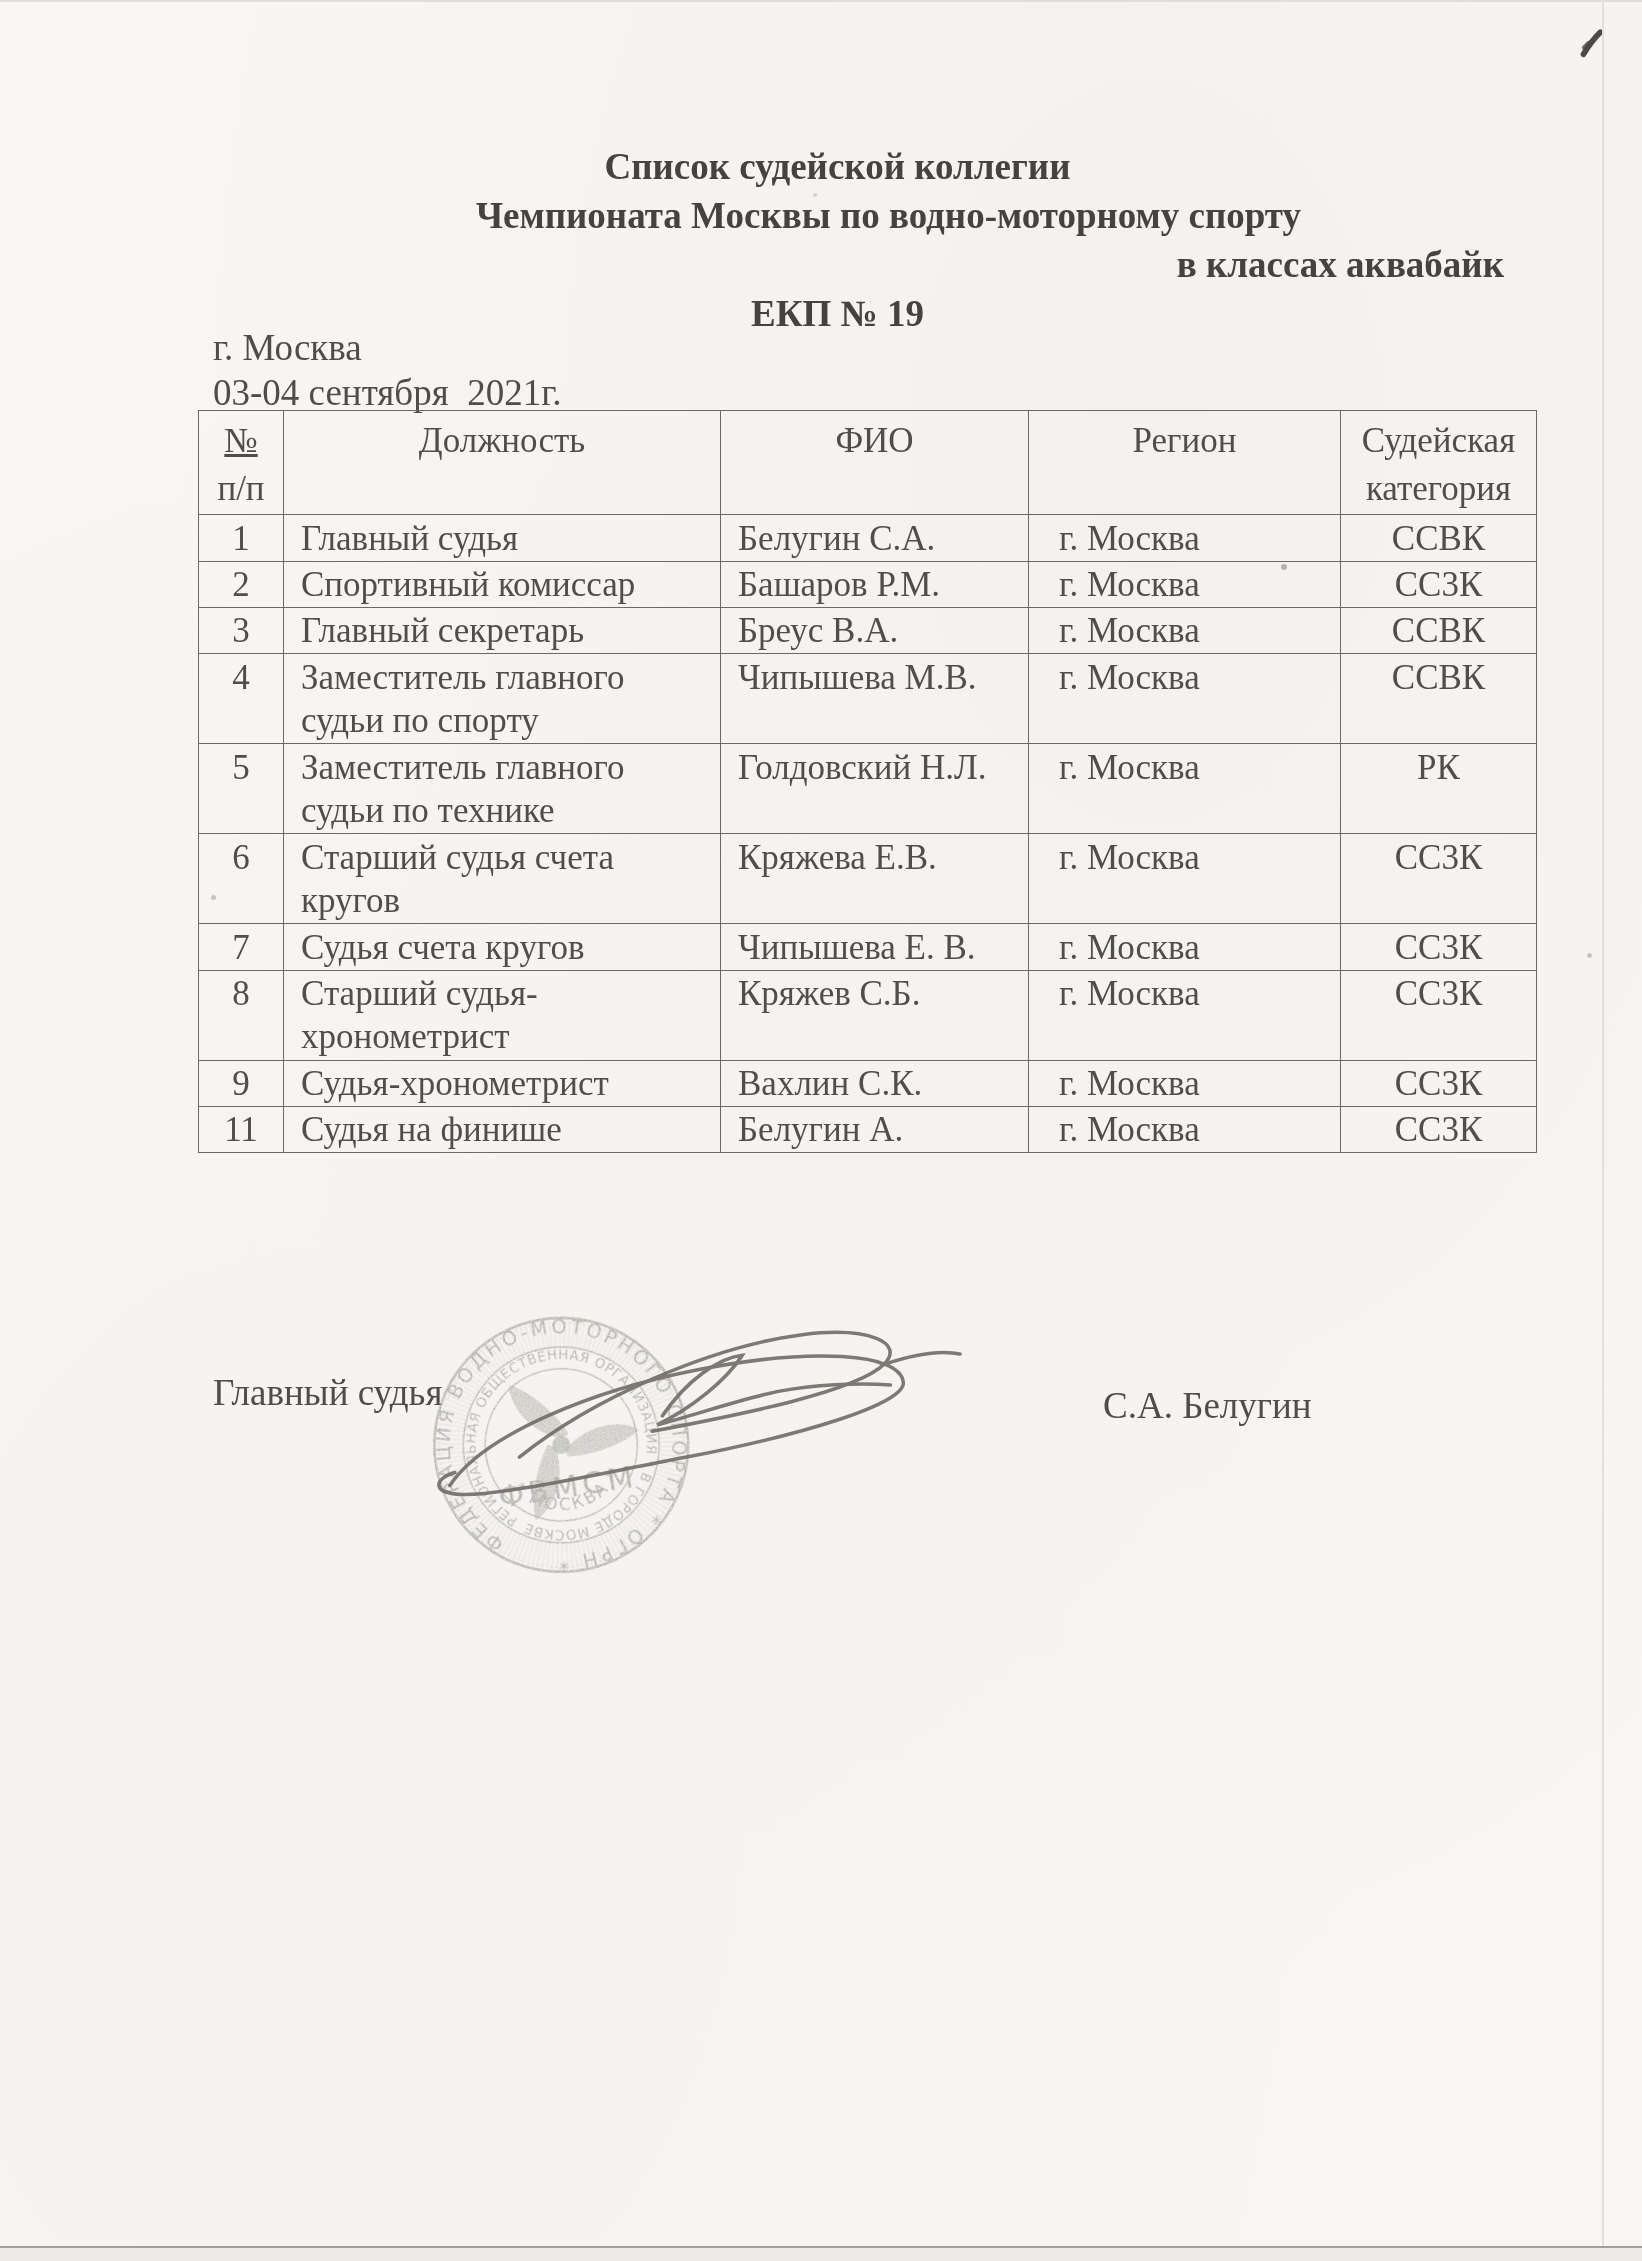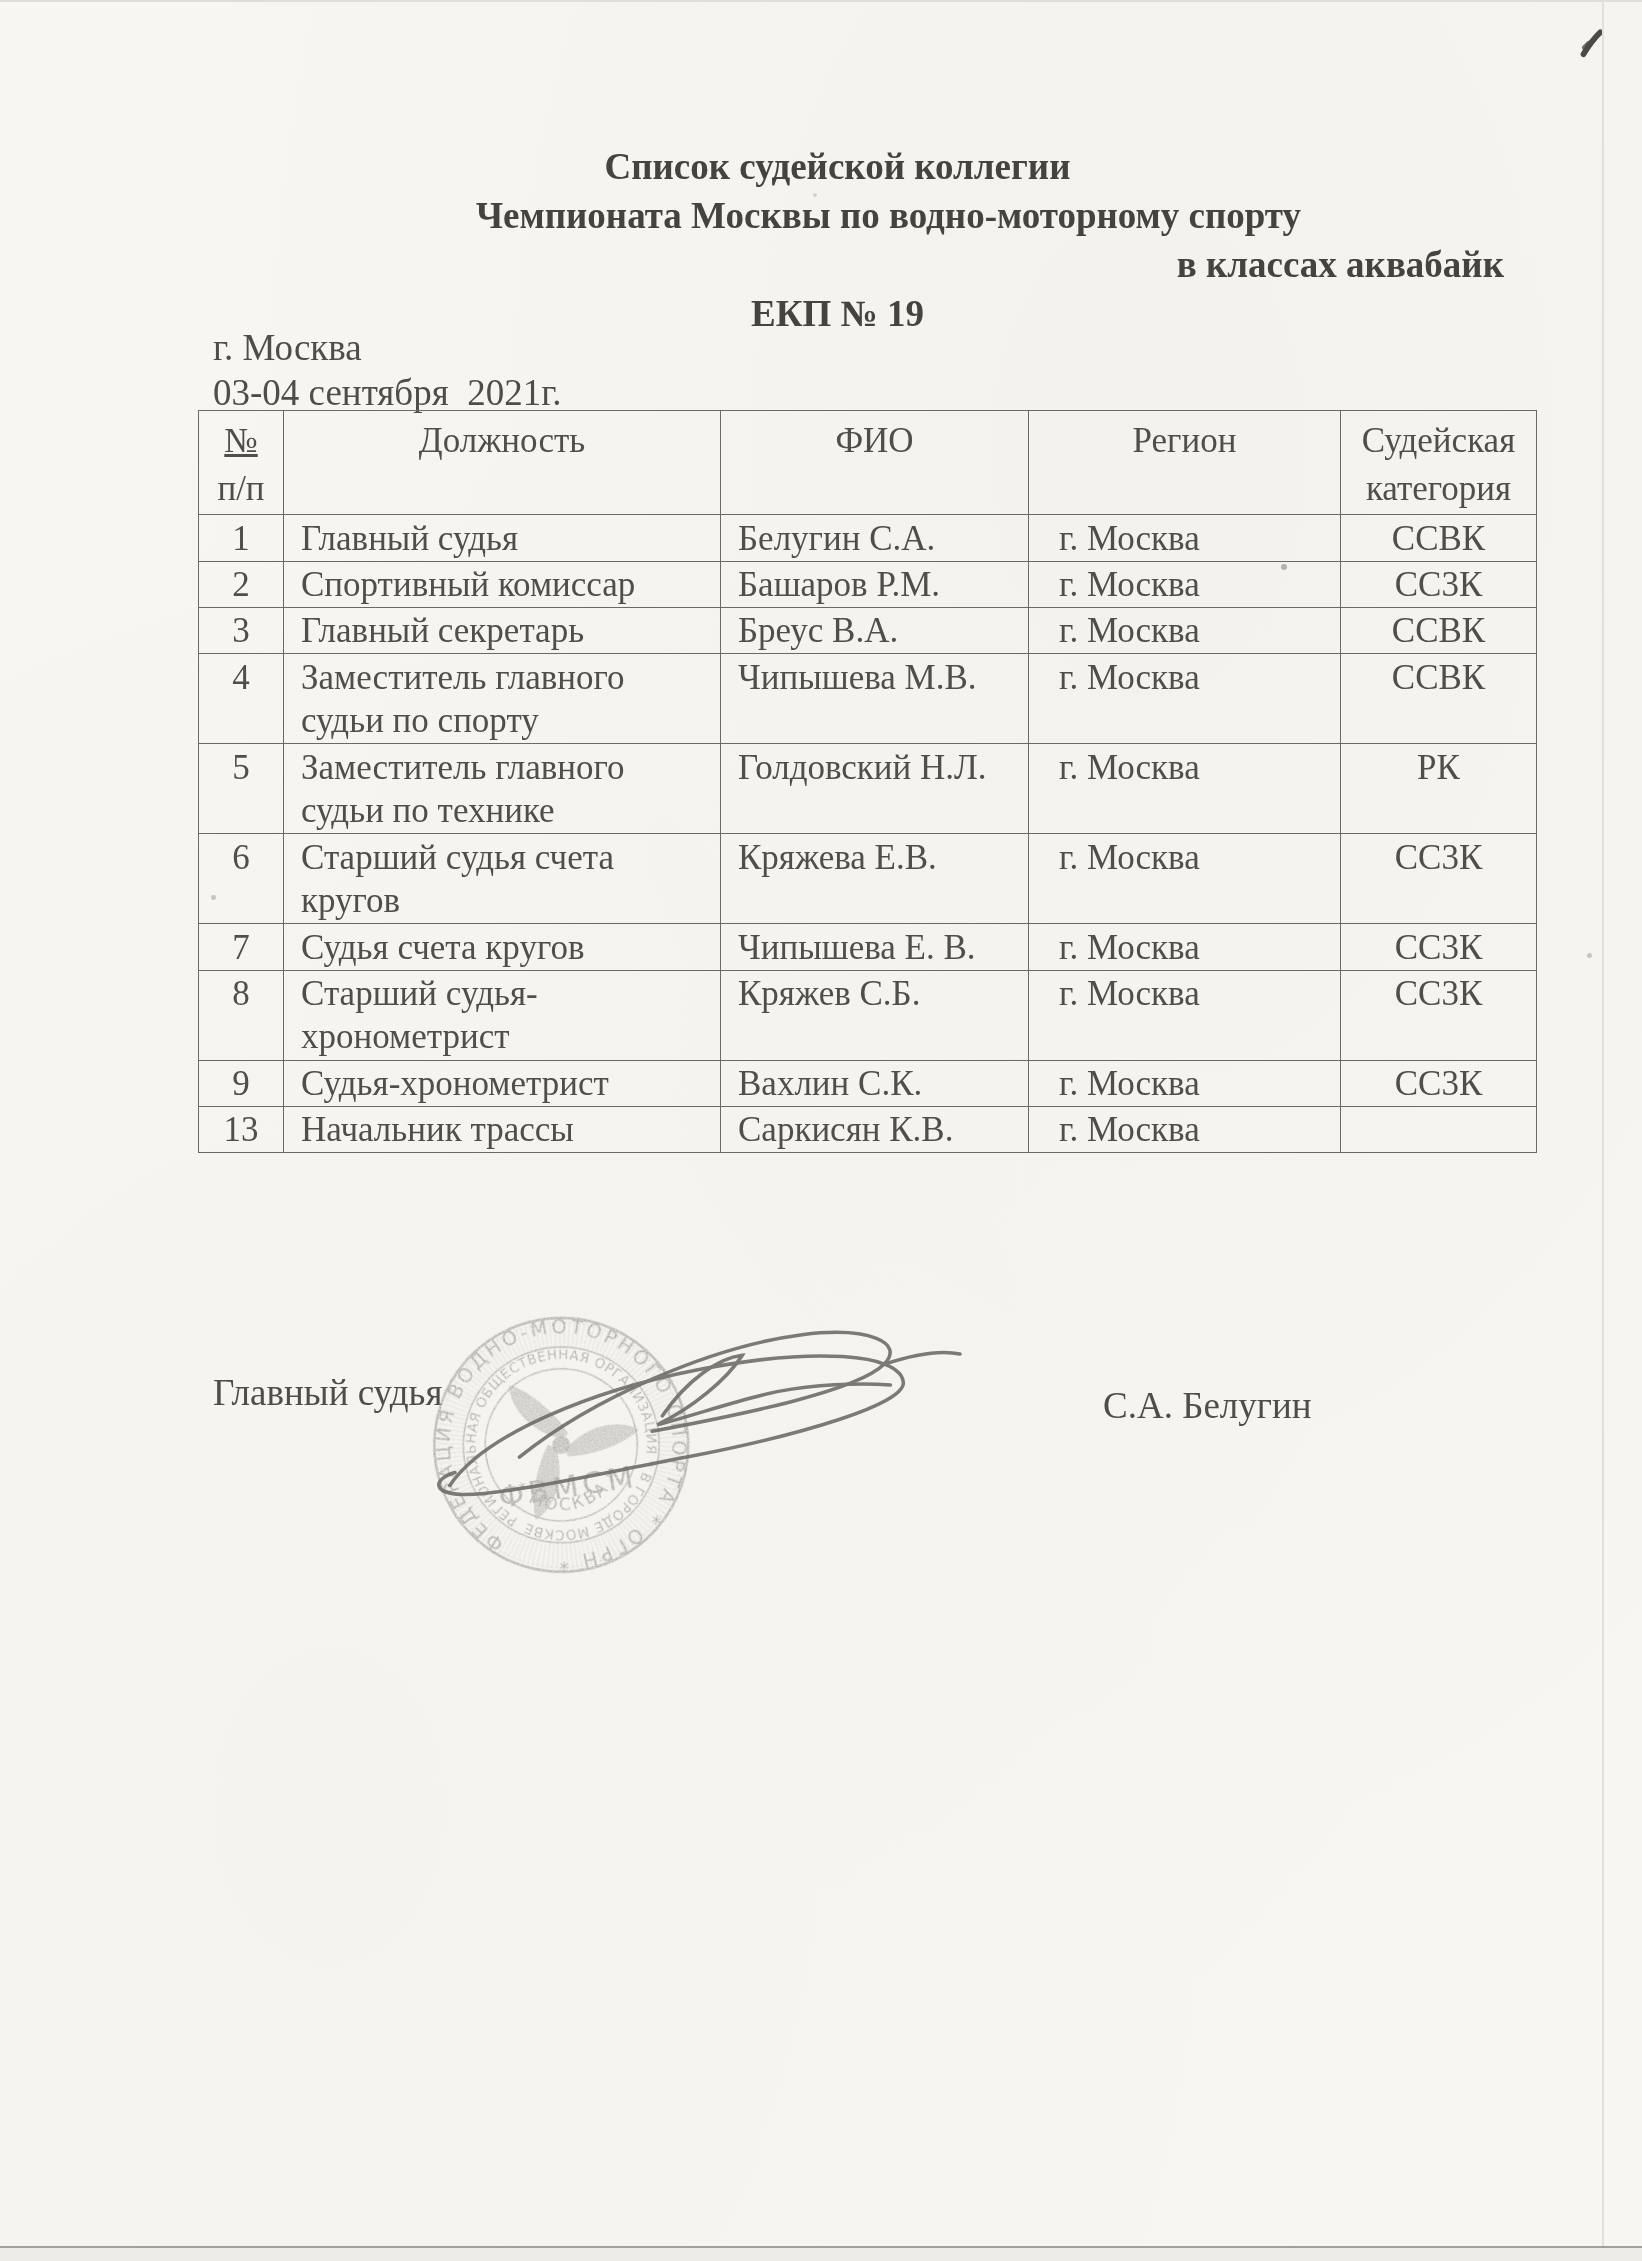--- a/index.html
+++ b/index.html
@@ -162,25 +162,25 @@
     <td class="cat">СС3К</td>
   </tr>
   <tr class="single">
     <td class="num">9</td>
     <td class="role">Судья-хронометрист</td>
     <td class="name">Вахлин С.К.</td>
     <td class="region">г. Москва</td>
     <td class="cat">СС3К</td>
   </tr>
   <tr class="single">
-    <td class="num">13</td>
-    <td class="role">Начальник трассы</td>
-    <td class="name">Саркисян К.В.</td>
-    <td class="region">г. Москва</td>
-    <td class="cat"></td>
+    <td class="num">11</td>
+    <td class="role">Судья на финише</td>
+    <td class="name">Белугин А.</td>
+    <td class="region">г. Москва</td>
+    <td class="cat">СС3К</td>
   </tr>
 </tbody>
   </table>
 
 <div class="sig-label">Главный судья</div>
 <div class="sig-name">С.А. Белугин</div>
 
 <svg class="overlay" width="1643" height="2261" viewBox="0 0 2550 3510">
   <defs>
     <path id="arc-outer" d="M -109,134 A 173,173 0 1 1 109,134 A 173,173 0 0 1 -109,134"></path>

